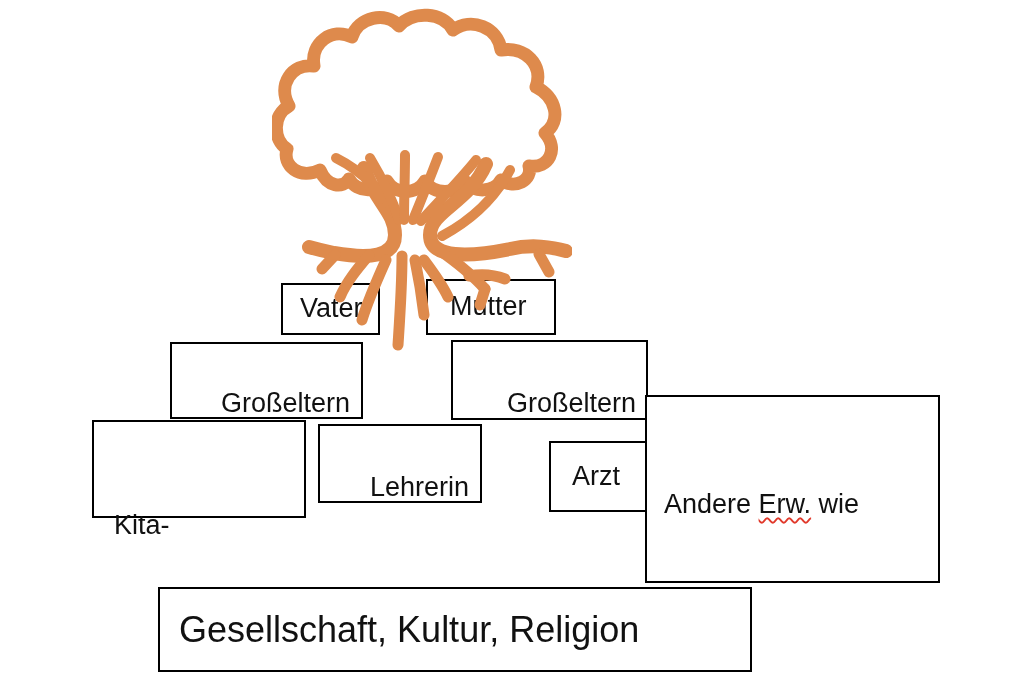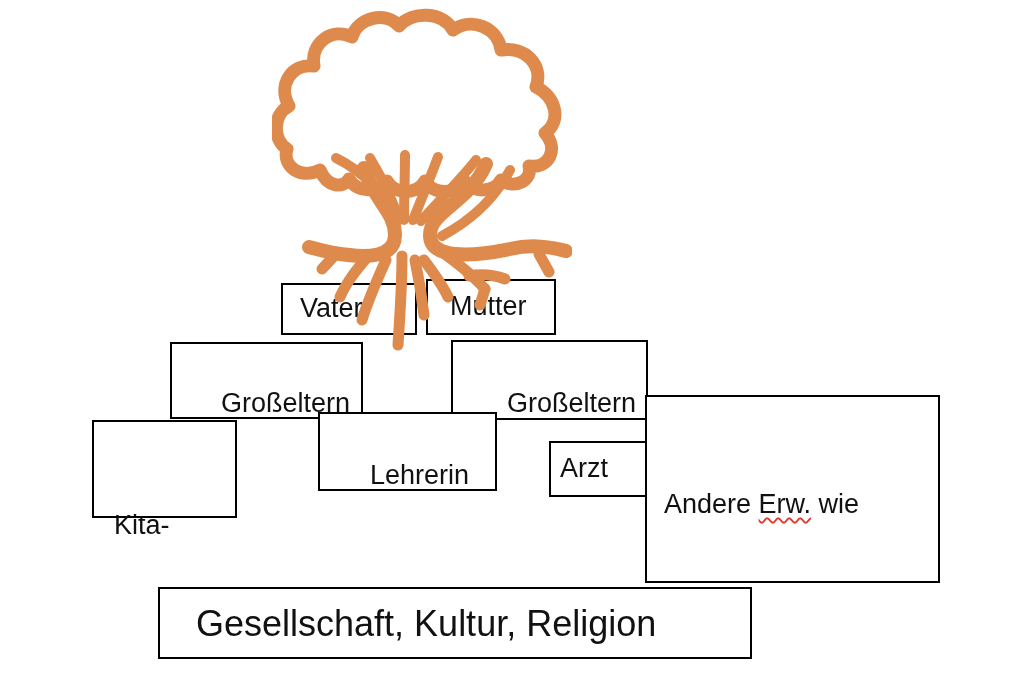--- a/index.html
+++ b/index.html
@@ -14,29 +14,29 @@
     position:absolute;
     background:#ffffff;
     border:2.5px solid #000000;
     box-sizing:border-box;
     font-size:27px;
     line-height:1.25;
     color:#111111;
     white-space:pre-wrap;
   }
   .vcenter{display:flex;align-items:center;}
-  #box-vater{left:281px;top:283px;width:136px;height:52px;padding-left:17px;z-index:3;}
+  #box-vater{left:281px;top:283px;width:99px;height:52px;padding-left:17px;z-index:3;}
   #box-mutter{left:426px;top:279px;width:130px;height:56px;padding-left:22px;z-index:3;}
   #box-grosseltern-links{left:170px;top:342px;width:193px;height:77px;padding:9px 0 0 19px;z-index:1;}
   #box-grosseltern-rechts{left:451px;top:340px;width:197px;height:80px;padding:11px 0 0 24px;z-index:1;}
-  #box-kita{left:92px;top:420px;width:145px;height:98px;padding:8px 0 16px 20px;line-height:38px;z-index:2;}
-  #box-lehrerin{left:318px;top:412px;width:179px;height:79px;padding:11px 0 0 20px;z-index:2;}
-  #box-arzt{left:549px;top:441px;width:111px;height:56px;padding-left:9px;z-index:2;}
+  #box-kita{left:92px;top:420px;width:214px;height:98px;padding:8px 0 16px 20px;line-height:38px;z-index:2;}
+  #box-lehrerin{left:318px;top:424px;width:164px;height:79px;padding:11px 0 0 20px;z-index:2;}
+  #box-arzt{left:549px;top:441px;width:111px;height:71px;padding-left:21px;z-index:2;}
   #box-andere{left:645px;top:395px;width:295px;height:188px;padding:10px 0 0 17px;line-height:39px;z-index:4;}
-  #box-gesellschaft{left:158px;top:587px;width:594px;height:72px;font-size:36px;padding-left:36px;z-index:1;}
+  #box-gesellschaft{left:158px;top:587px;width:594px;height:85px;font-size:36px;padding-left:19px;z-index:1;}
   .squiggle{
     text-decoration-line:underline;
     text-decoration-style:wavy;
     text-decoration-color:var(--squiggle-color,#e1392b);
     text-decoration-thickness:1.5px;
     text-underline-offset:4px;
     text-decoration-skip-ink:none;
   }
   #tree{
     position:absolute;left:272px;top:8px;width:300px;height:345px;z-index:6;

